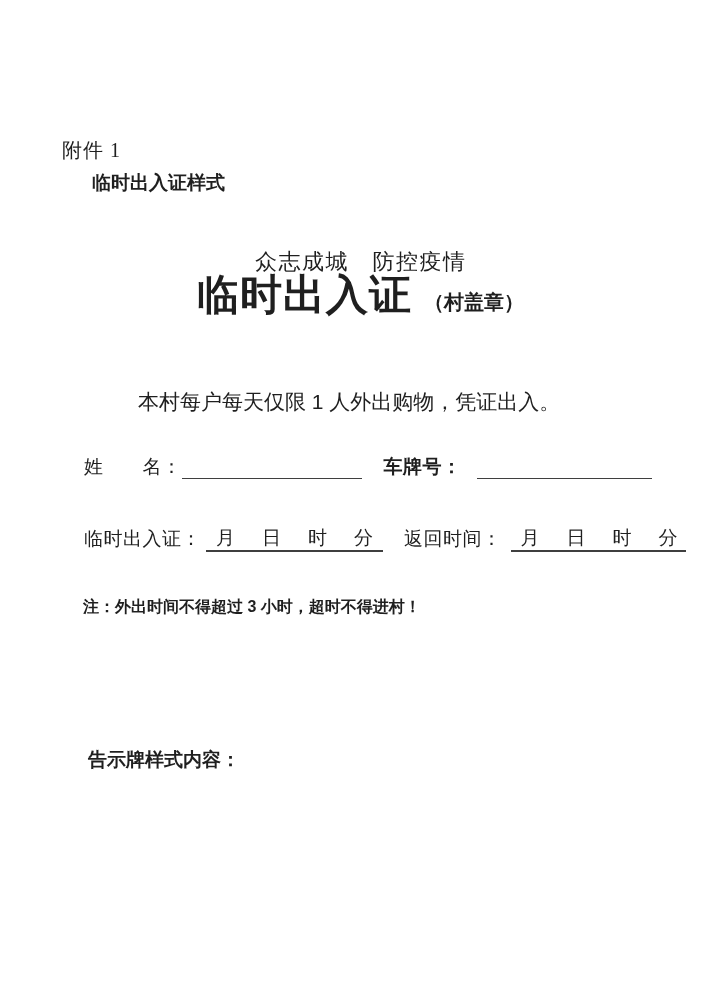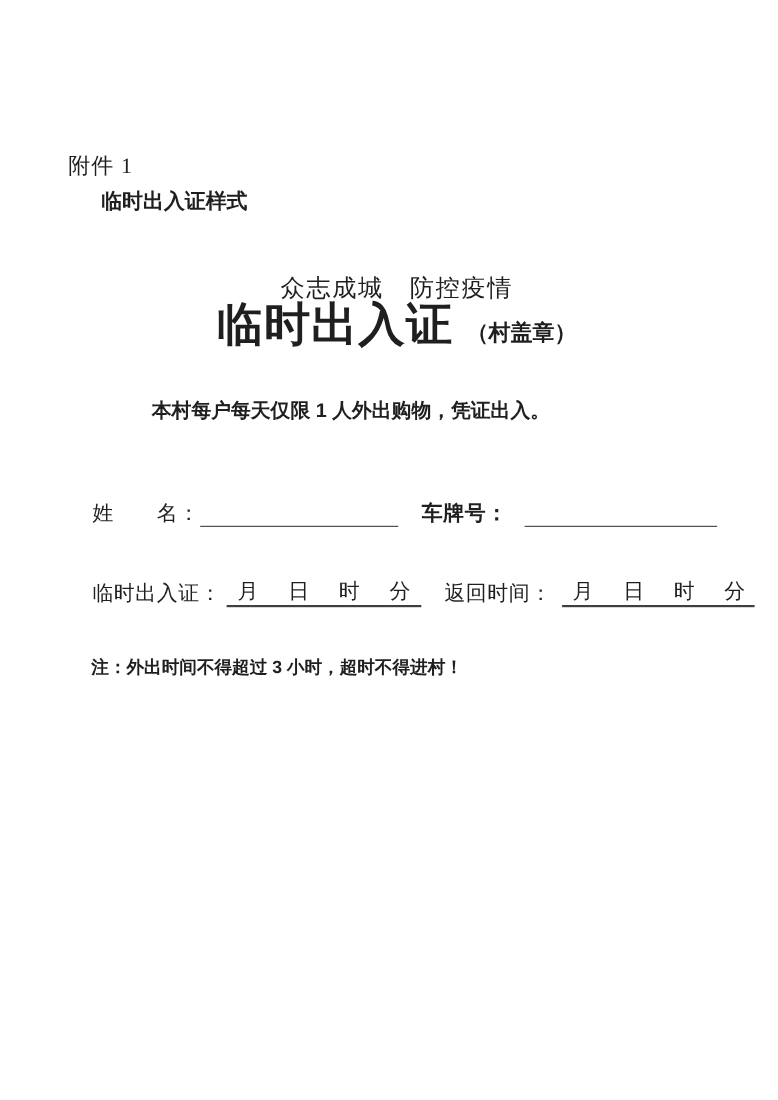--- a/index.html
+++ b/index.html
@@ -45,23 +45,23 @@
     letter-spacing: 1px;
     font-family: "Liberation Sans", "DejaVu Sans", sans-serif;
   }
   .stamp-note {
     font-size: 20px;
     font-weight: bold;
     margin-left: 12px;
     font-family: "Liberation Sans", "DejaVu Sans", sans-serif;
   }
   .rule-line {
-    left: 138px; top: 350px;
-    font-size: 18px;
-    font-weight: bold;
+    left: 138px; top: 377px;
+    font-size: 21px;
+    font-weight: normal;
     font-family: "Liberation Sans", "DejaVu Sans", sans-serif;
   }
   .form-row {
     display: flex;
     align-items: center;
     font-size: 19px;
     letter-spacing: 0.5px;
   }
   .name-row { left: 84px; top: 443px; }
   .time-row { left: 84px; top: 514px; }
@@ -125,15 +125,16 @@
 
   <div class="abs form-row time-row">
     <span class="form-label">临时出入证：</span>
     <span class="blank time-blank out-blank">月　日　时　分</span>
     <span class="form-label return-label">返回时间：</span>
     <span class="blank time-blank return-blank">月　日　时　分</span>
   </div>
 
   <div class="abs note-line">注：外出时间不得超过 3 小时，超时不得进村！</div>
 
+  <div class="abs notice-heading">告示牌样式内容：</div>
 
 
 </div>
 
 </body></html>

